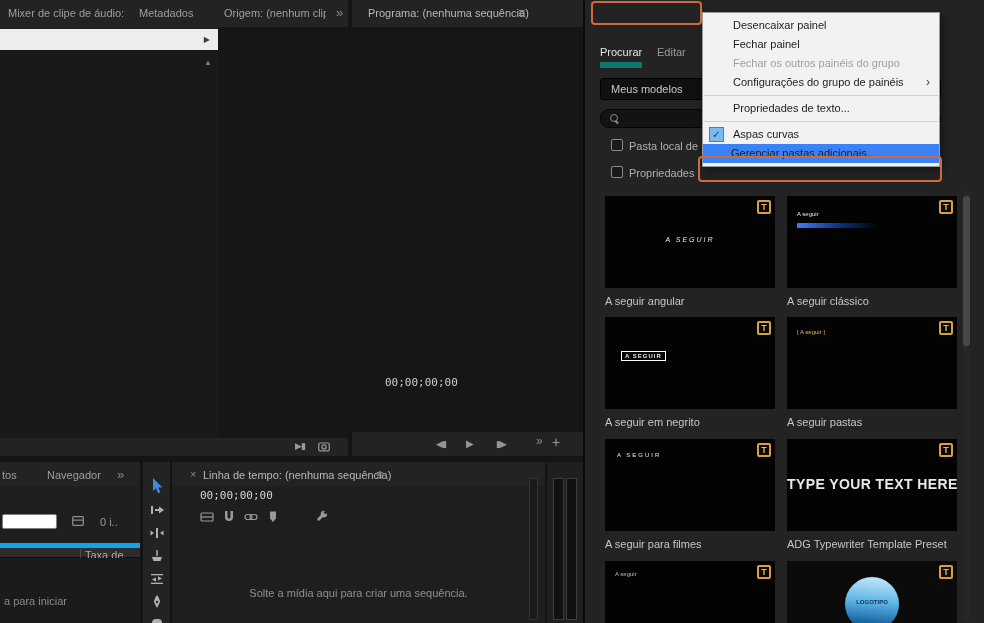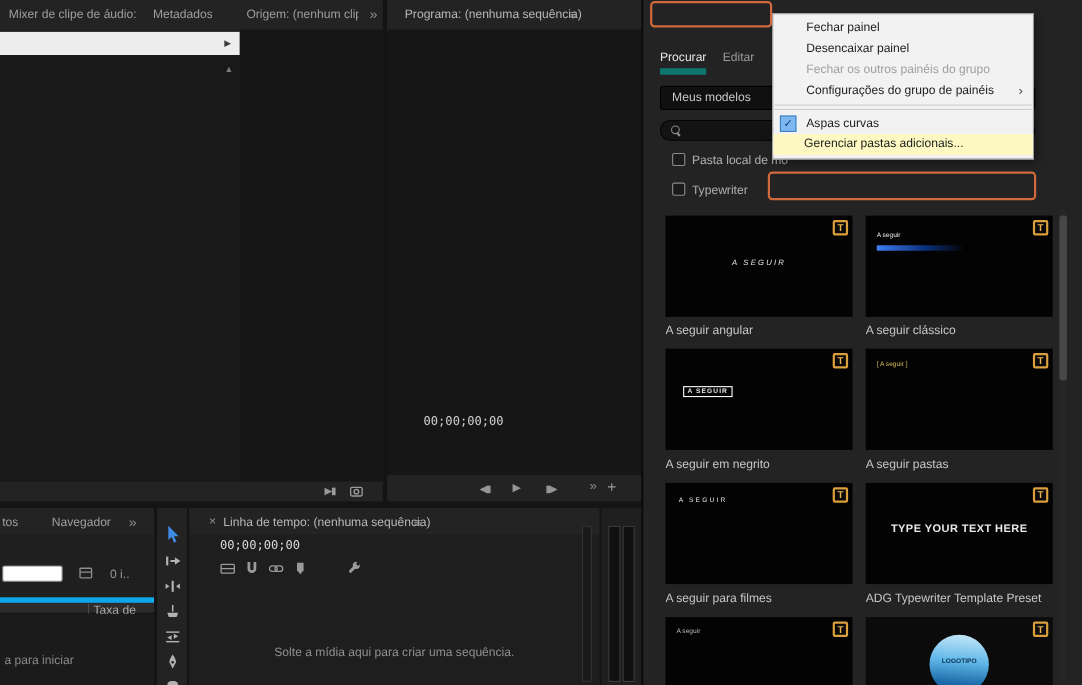--- a/index.html
+++ b/index.html
@@ -29,31 +29,31 @@
     color:#e8b251;font-size:9px;font-weight:bold;text-align:center;line-height:11px;background:rgba(15,15,15,.45);}
   .clabel{margin-top:7px;color:#c6c6c6;font-size:11px;white-space:nowrap;overflow:hidden;}
   .tt{position:absolute;color:#e8e8e8;white-space:nowrap;}
   .tt1{left:0;right:0;top:40px;text-align:center;font-size:7px;font-style:italic;letter-spacing:2px;}
   .tt2{left:10px;top:15px;font-size:6px;}
   .t2 .bar{position:absolute;left:10px;top:27px;width:80px;height:5px;border-radius:1px;
     background:linear-gradient(90deg,#3f7df5,#0a2f7a 55%,rgba(10,47,122,0));}
   .tt3{left:16px;top:34px;font-size:6px;font-weight:bold;border:1px solid #fff;padding:1px 3px;letter-spacing:1px;}
   .tt4{left:10px;top:12px;font-size:6px;color:#d9bd57;}
   .tt5{left:12px;top:13px;font-size:6px;letter-spacing:2px;}
-  .tt6{left:0;right:0;top:37px;text-align:center;font-size:10px;font-weight:bold;letter-spacing:.4px;}
+  .tt6{left:0;right:0;top:37px;text-align:center;font-size:14px;font-weight:bold;letter-spacing:.4px;}
   .tt7{left:10px;top:10px;font-size:6px;color:#bbbbbb;}
   .t8 .logo-circle{position:absolute;left:58px;top:16px;width:54px;height:54px;border-radius:50%;
     background:linear-gradient(185deg,#cdebfa 0%,#5fb7e8 45%,#1b6aa8 80%,#0d4a80 100%);}
   .tt8{left:58px;top:38px;width:54px;text-align:center;font-size:6px;font-weight:bold;color:#0a3050;}
   
   #context-menu{position:absolute;left:702px;top:12px;width:238px;background:#f2f2f2;border:1px solid #9b9b9b;
     box-shadow:3px 3px 8px rgba(0,0,0,.45);padding:3px 0;z-index:50;color:#1c1c1c;}
   .mi{position:relative;height:19px;line-height:19px;padding-left:30px;white-space:nowrap;}
   .mi.disabled{color:#9f9f9f;}
-  .mi.highlighted{background:#fef9c3;padding-left:28px;}
+  .mi.highlighted{background:#3b82f6;padding-left:28px;}
   .sub-arrow{position:absolute;right:9px;top:0;color:#444;font-size:12px;}
   .check{position:absolute;left:6px;top:2px;width:15px;height:15px;background:#7db8f0;border:1px solid #3e82c4;
     color:#0c3c72;font-size:10px;line-height:13px;text-align:center;}
   .msep{height:1px;background:#cfcfcf;margin:3px 1px;}
   .annotation{position:absolute;border:2px solid var(--ann);border-radius:4px;z-index:100;pointer-events:none;}
 </style>
 </head>
 <body>
 
 <div id="canvas">
@@ -219,21 +219,21 @@
     </div>
 
     <div class="ab" style="left:15px;top:109px;width:341px;height:19px;background:#131313;border:1px solid #050505;border-radius:9px;">
       <span class="mag"></span>
       <input class="ab" style="left: 24px; top: 1px; width: 200px; height: 15px; background: transparent; border: none; color: rgb(204, 204, 204); font-size: 11px; outline: none;">
     </div>
 
     <span class="cb" style="left:26px;top:139px;"></span>
     <span class="ab" style="left:44px;top:140px;color:#b0b0b0;">Pasta local de mo</span>
     <span class="cb" style="left:26px;top:166px;"></span>
-    <span class="ab" style="left:44px;top:167px;color:#b0b0b0;">Typewriter</span>
+    <span class="ab" style="left:44px;top:167px;color:#b0b0b0;">Propriedades</span>
 
     <div class="card" style="left:20px;top:196px;">
       <div class="thumb">
         <span class="tt tt1">A SEGUIR</span>
         <span class="badge">T</span>
       </div>
       <div class="clabel">A seguir angular</div>
     </div>
     <div class="card" style="left:202px;top:196px;">
       <div class="thumb t2">
@@ -285,28 +285,29 @@
         <span class="badge">T</span>
       </div>
       <div class="clabel"></div>
     </div>
 
     <div class="ab" style="left:378px;top:190px;width:7px;height:430px;background:#262626;border-radius:3px;"></div>
     <div class="ab" style="left:378px;top:196px;width:7px;height:150px;background:#474747;border-radius:3px;"></div>
   </div>
 
   <div id="context-menu">
+    <div class="mi">Desencaixar painel</div>
     <div class="mi">Fechar painel</div>
-    <div class="mi">Desencaixar painel</div>
     <div class="mi disabled">Fechar os outros painéis do grupo</div>
     <div class="mi">
       <span>Configurações do grupo de painéis</span>
       <span class="sub-arrow">›</span>
     </div>
     <div class="msep"></div>
+    <div class="mi">Propriedades de texto...</div>
     <div class="msep"></div>
     <div class="mi">
       <span class="check">✓</span>
       <span>Aspas curvas</span>
     </div>
     <div class="mi highlighted">Gerenciar pastas adicionais...</div>
   </div>
 
   <div class="annotation" style="left:591px;top:1px;width:111px;height:24px;"></div>
   <div class="annotation" style="left:698px;top:156px;width:244px;height:26px;"></div>

